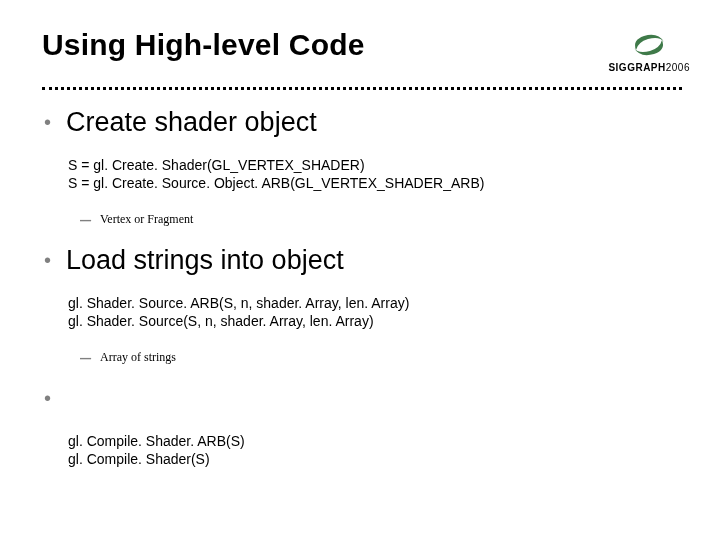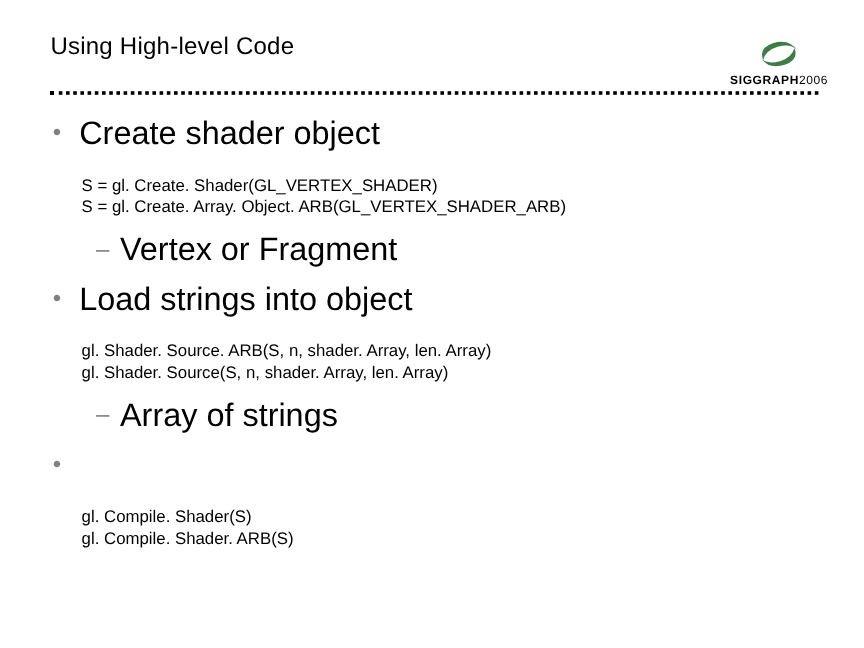--- a/index.html
+++ b/index.html
@@ -11,22 +11,22 @@
     color: #000000;
     overflow: hidden;
   }
   .slide {
     position: relative;
     width: 720px;
     height: 540px;
     padding: 28px 36px 20px 42px;
   }
   .title {
-    font-size: 20px;
-    font-weight: normal;
+    font-size: 30px;
+    font-weight: bold;
     letter-spacing: 0.2px;
     margin-bottom: 25px;
   }
   .logo {
     position: absolute;
     top: 30px;
     right: 30px;
     text-align: center;
   }
   .logo svg { display: block; margin: 0 auto 2px auto; }
@@ -74,22 +74,23 @@
     margin-bottom: 14px;
   }
   .dash {
     width: 20px;
     flex: 0 0 20px;
     font-size: 20px;
     line-height: 26px;
     color: #808080;
   }
   .sub-text {
-    font-size: 27px;
+    font-size: 12px;
     line-height: 26px;
+    font-family: Liberation Serif, serif;
   }
   .group { margin-bottom: 6px; }
 </style>
 </head>
 <body>
 
 <div class="slide">
 
   <div class="logo">
     <svg width="38" height="30" viewBox="0 0 38 30">
@@ -107,21 +108,21 @@
 
   <div class="content">
 
     <div class="group">
       <div class="bullet-row">
         <div class="bullet1">•</div>
         <div class="b1-text">Create shader object</div>
       </div>
       <div class="code-block">
         <div class="code-line">S = gl. Create. Shader(GL_VERTEX_SHADER)</div>
-        <div class="code-line">S = gl. Create. Array. Object. ARB(GL_VERTEX_SHADER_ARB)</div>
+        <div class="code-line">S = gl. Create. Source. Object. ARB(GL_VERTEX_SHADER_ARB)</div>
       </div>
       <div class="sub-row">
         <div class="dash">–</div>
         <div class="sub-text">Vertex or Fragment</div>
       </div>
     </div>
 
     <div class="group">
       <div class="bullet-row">
         <div class="bullet1">•</div>
@@ -135,19 +136,19 @@
         <div class="dash">–</div>
         <div class="sub-text">Array of strings</div>
       </div>
     </div>
 
     <div class="group">
       <div class="bullet-row">
         <div class="bullet1">•</div>
       </div>
       <div class="code-block">
+        <div class="code-line">gl. Compile. Shader. ARB(S)</div>
         <div class="code-line">gl. Compile. Shader(S)</div>
-        <div class="code-line">gl. Compile. Shader. ARB(S)</div>
       </div>
     </div>
 
   </div>
 </div>
 
 </body></html>

